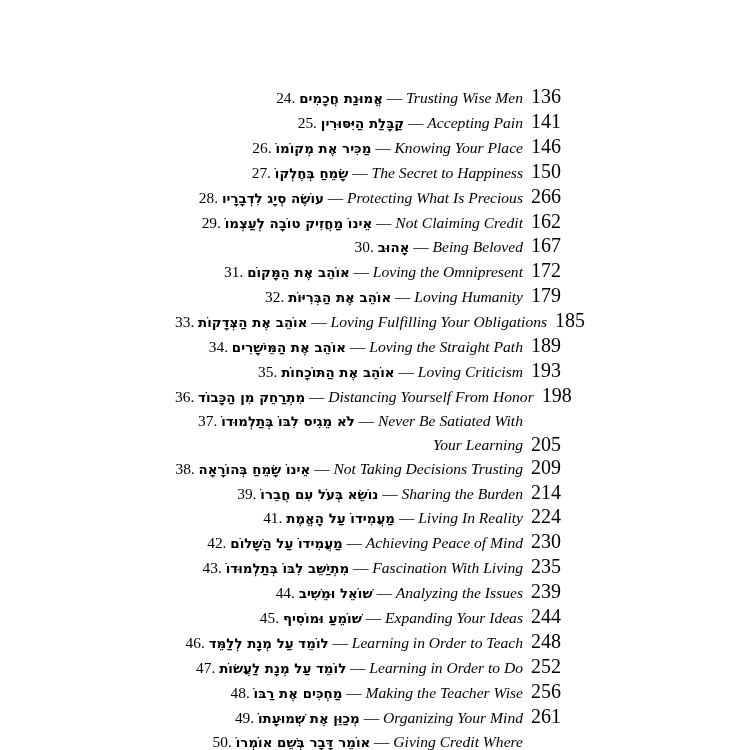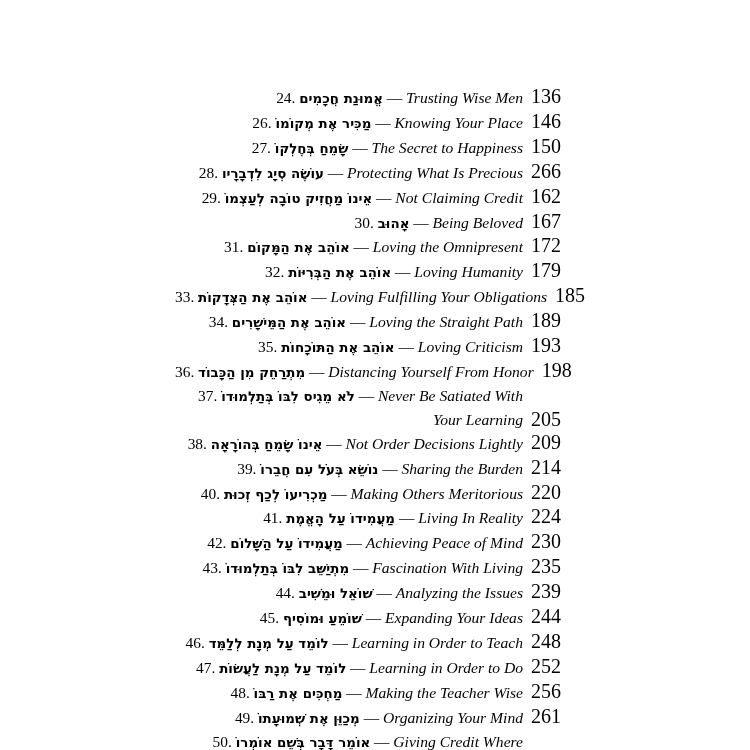--- a/index.html
+++ b/index.html
@@ -87,20 +87,24 @@
 <body>
 
 <div id="page">
   <div class="toc-list">
 
     <div class="toc-row">
       <span class="entry"><span class="num">24.</span> <span class="heb">אֱמוּנַת חֲכָמִים</span> <span class="dash">—</span> <span class="eng">Trusting Wise Men</span></span>
       <span class="page">136</span>
     </div>
 
+    <div class="toc-row">
+      <span class="entry"><span class="num">25.</span> <span class="heb">קַבָּלַת הַיִּסּוּרִין</span> <span class="dash">—</span> <span class="eng">Accepting Pain</span></span>
+      <span class="page">141</span>
+    </div>
 
     <div class="toc-row">
       <span class="entry"><span class="num">26.</span> <span class="heb">מַכִּיר אֶת מְקוֹמוֹ</span> <span class="dash">—</span> <span class="eng">Knowing Your Place</span></span>
       <span class="page">146</span>
     </div>
 
     <div class="toc-row">
       <span class="entry"><span class="num">27.</span> <span class="heb">שָׂמֵחַ בְּחֶלְקוֹ</span> <span class="dash">—</span> <span class="eng">The Secret to Happiness</span></span>
       <span class="page">150</span>
     </div>
@@ -153,33 +157,29 @@
     <div class="toc-row">
       <span class="entry"><span class="num">37.</span> <span class="heb">לֹא מֵגִיס לִבּוֹ בְּתַלְמוּדוֹ</span> <span class="dash">—</span> <span class="eng">Never Be Satiated With</span></span>
       <span class="page"></span>
     </div>
     <div class="cont-line">
       <span class="cont-text">Your Learning</span>
       <span class="page">205</span>
     </div>
 
     <div class="toc-row">
-      <span class="entry"><span class="num">38.</span> <span class="heb">אֵינוֹ שָׂמֵחַ בְּהוֹרָאָה</span> <span class="dash">—</span> <span class="eng">Not Order Decisions Lightly</span></span>
+      <span class="entry"><span class="num">38.</span> <span class="heb">אֵינוֹ שָׂמֵחַ בְּהוֹרָאָה</span> <span class="dash">—</span> <span class="eng">Not Taking Decisions Trusting</span></span>
       <span class="page">209</span>
     </div>
 
     <div class="toc-row">
       <span class="entry"><span class="num">39.</span> <span class="heb">נוֹשֵׂא בְּעֹל עִם חֲבֵרוֹ</span> <span class="dash">—</span> <span class="eng">Sharing the Burden</span></span>
       <span class="page">214</span>
     </div>
 
-    <div class="toc-row">
-      <span class="entry"><span class="num">40.</span> <span class="heb">מַכְרִיעוֹ לְכַף זְכוּת</span> <span class="dash">—</span> <span class="eng">Making Others Meritorious</span></span>
-      <span class="page">220</span>
-    </div>
 
     <div class="toc-row">
       <span class="entry"><span class="num">41.</span> <span class="heb">מַעֲמִידוֹ עַל הָאֱמֶת</span> <span class="dash">—</span> <span class="eng">Living In Reality</span></span>
       <span class="page">224</span>
     </div>
 
     <div class="toc-row">
       <span class="entry"><span class="num">42.</span> <span class="heb">מַעֲמִידוֹ עַל הַשָּׁלוֹם</span> <span class="dash">—</span> <span class="eng">Achieving Peace of Mind</span></span>
       <span class="page">230</span>
     </div>

